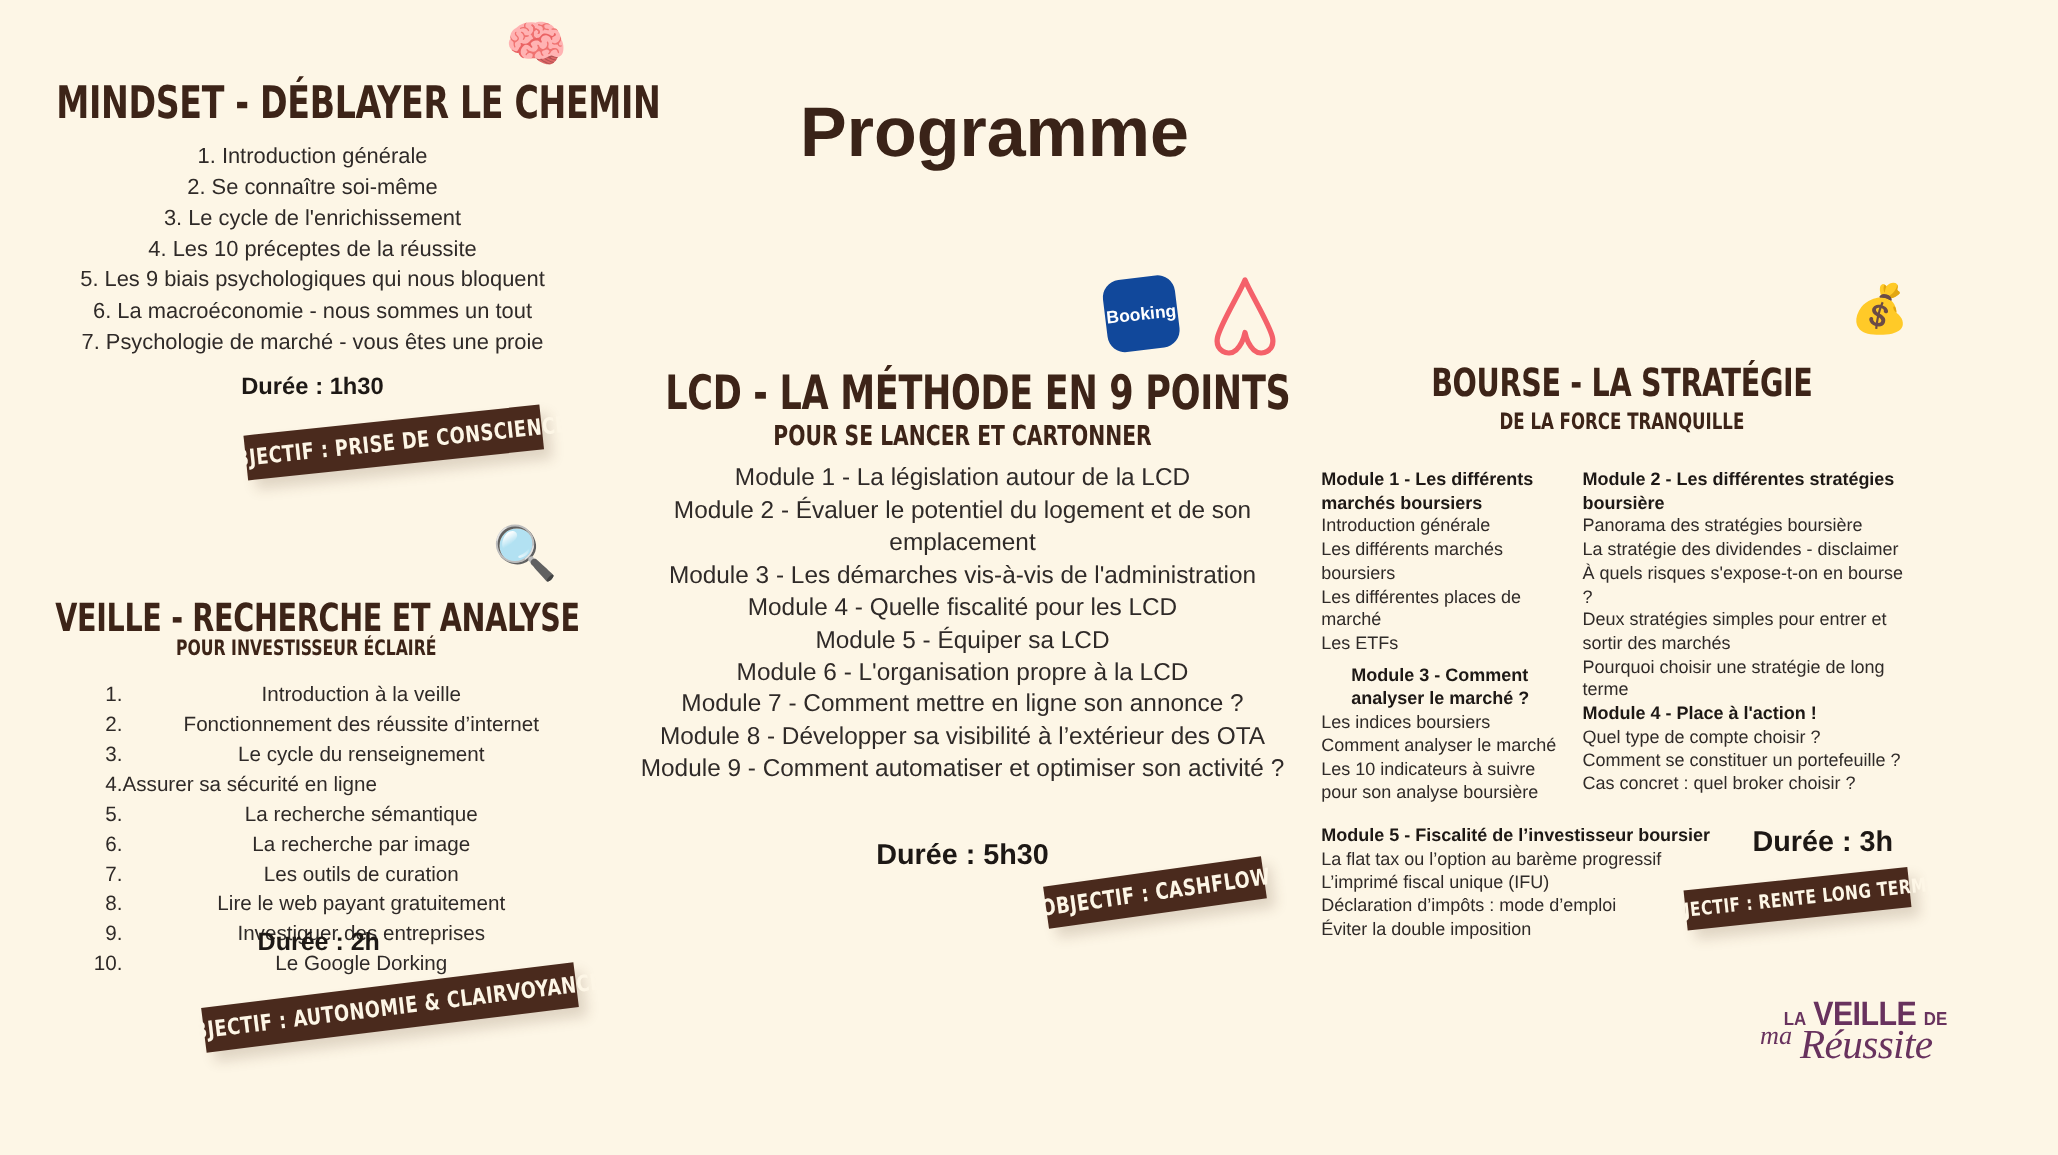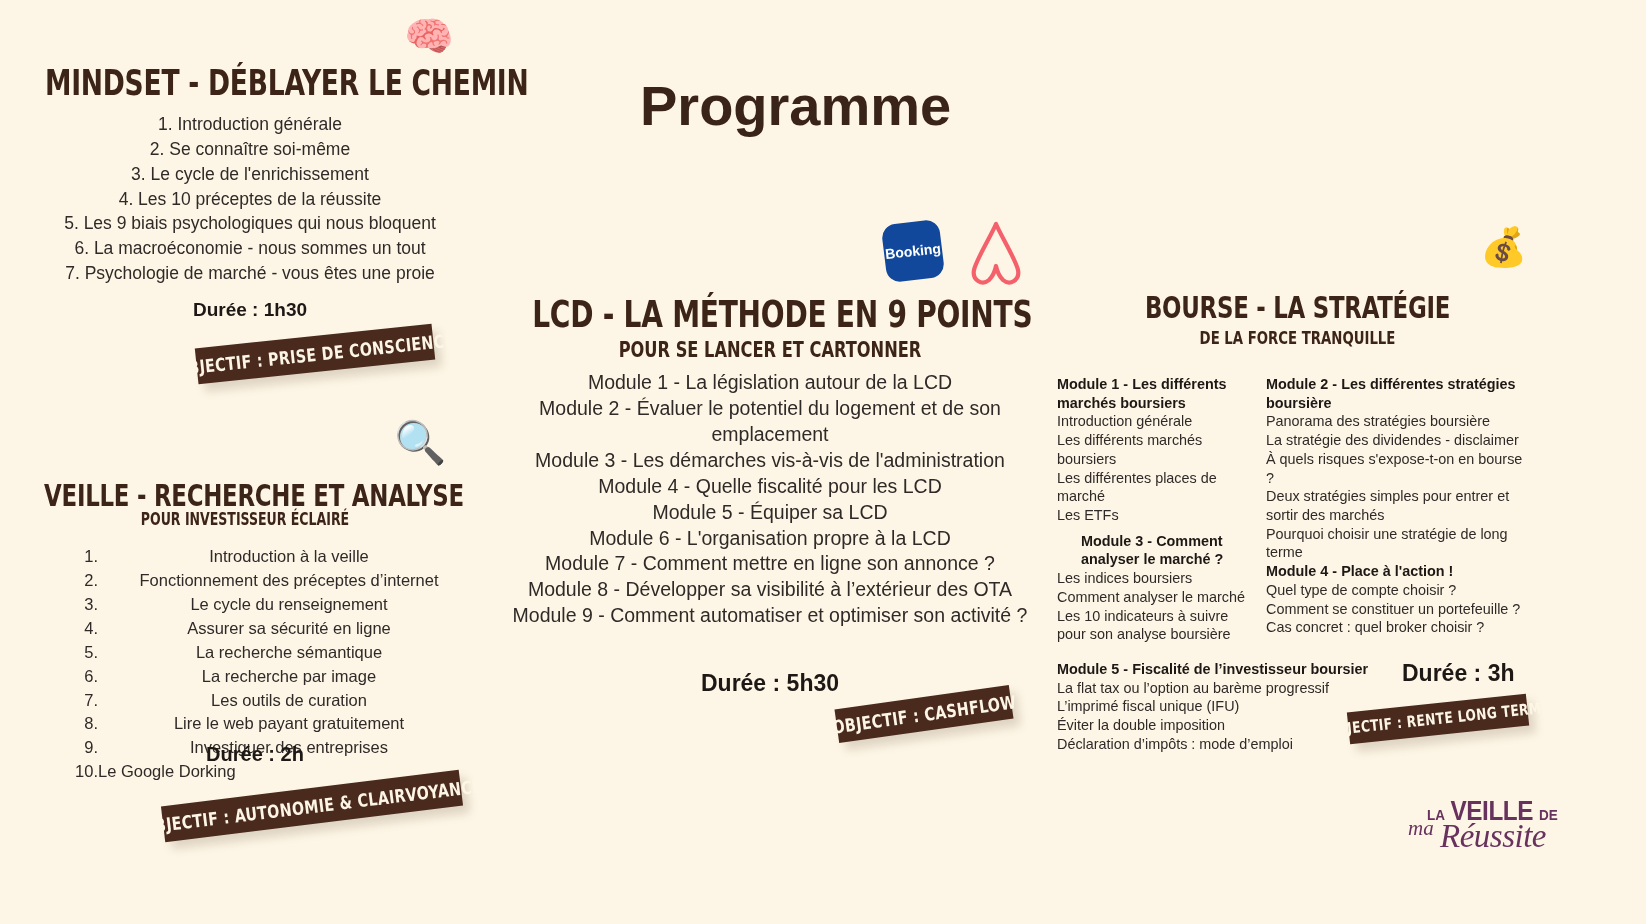--- a/index.html
+++ b/index.html
@@ -151,29 +151,29 @@
   <div class="abs center cond-title" style="left:0px;top:477px;width:490px;font-size:31px;">VEILLE - RECHERCHE ET ANALYSE</div>
   <div class="abs center cond-sub" style="left:0px;top:509px;width:490px;font-size:17px;">POUR INVESTISSEUR ÉCLAIRÉ</div>
 
   <div class="abs body-list" style="left:30px;top:545px;width:450px;font-size:16.5px;line-height:1.45;">
     <div style="display:flex;">
       <div style="width:68px;text-align:right;">1.</div>
       <div style="flex:1;text-align:center;">Introduction à la veille</div>
     </div>
     <div style="display:flex;">
       <div style="width:68px;text-align:right;">2.</div>
-      <div style="flex:1;text-align:center;">Fonctionnement des préceptes d’internet</div>
+      <div style="flex:1;text-align:center;">Fonctionnement des réussite d’internet</div>
     </div>
     <div style="display:flex;">
       <div style="width:68px;text-align:right;">3.</div>
       <div style="flex:1;text-align:center;">Le cycle du renseignement</div>
     </div>
     <div style="display:flex;">
       <div style="width:68px;text-align:right;">4.</div>
-      <div style="flex:1;text-align:center;">Assurer sa sécurité en ligne</div>
+      <div style="flex:1;text-align:left;">Assurer sa sécurité en ligne</div>
     </div>
     <div style="display:flex;">
       <div style="width:68px;text-align:right;">5.</div>
       <div style="flex:1;text-align:center;">La recherche sémantique</div>
     </div>
     <div style="display:flex;">
       <div style="width:68px;text-align:right;">6.</div>
       <div style="flex:1;text-align:center;">La recherche par image</div>
     </div>
     <div style="display:flex;">
@@ -183,21 +183,21 @@
     <div style="display:flex;">
       <div style="width:68px;text-align:right;">8.</div>
       <div style="flex:1;text-align:center;">Lire le web payant gratuitement</div>
     </div>
     <div style="display:flex;">
       <div style="width:68px;text-align:right;">9.</div>
       <div style="flex:1;text-align:center;">Investiguer des entreprises</div>
     </div>
     <div style="display:flex;">
       <div style="width:68px;text-align:right;">10.</div>
-      <div style="flex:1;text-align:left;">Le Google Dorking</div>
+      <div style="flex:1;text-align:center;">Le Google Dorking</div>
     </div>
   </div>
 
   <div class="abs center duree" style="left:30px;top:743px;width:450px;font-size:20px;">Durée : 2h</div>
 
   <div class="badge" style="left:162px;top:788px;width:300px;height:36px;font-size:18px;transform:rotate(-7deg);">
     <span>OBJECTIF : AUTONOMIE &amp; CLAIRVOYANCE</span>
   </div>
 
   <div class="booking-logo" style="left:884px;top:222px;">
@@ -256,22 +256,22 @@
     <div class="mod">Module 4 - Place à l'action !</div>
     <div class="itm">Quel type de compte choisir ?</div>
     <div class="itm">Comment se constituer un portefeuille ?</div>
     <div class="itm">Cas concret : quel broker choisir ?</div>
   </div>
 
   <div class="abs bourse-col" style="left:1057px;top:660px;width:350px;">
     <div class="mod">Module 5 - Fiscalité de l’investisseur boursier</div>
     <div class="itm">La flat tax ou l’option au barème progressif</div>
     <div class="itm">L’imprimé fiscal unique (IFU)</div>
+    <div class="itm">Déclaration d’impôts : mode d’emploi</div>
     <div class="itm">Éviter la double imposition</div>
-    <div class="itm">Déclaration d’impôts : mode d’emploi</div>
   </div>
 
   <div class="abs duree" style="left:1402px;top:660px;font-size:23px;">Durée : 3h</div>
 
   <div class="badge" style="left:1348px;top:703px;width:180px;height:32px;font-size:15.5px;transform:rotate(-6deg);">
     <span>OBJECTIF : RENTE LONG TERME</span>
   </div>
 
   <div class="vm-logo" style="left:1400px;top:792px;width:226px;height:90px;">
     <div style="position:absolute;left:26px;top:4px;">

